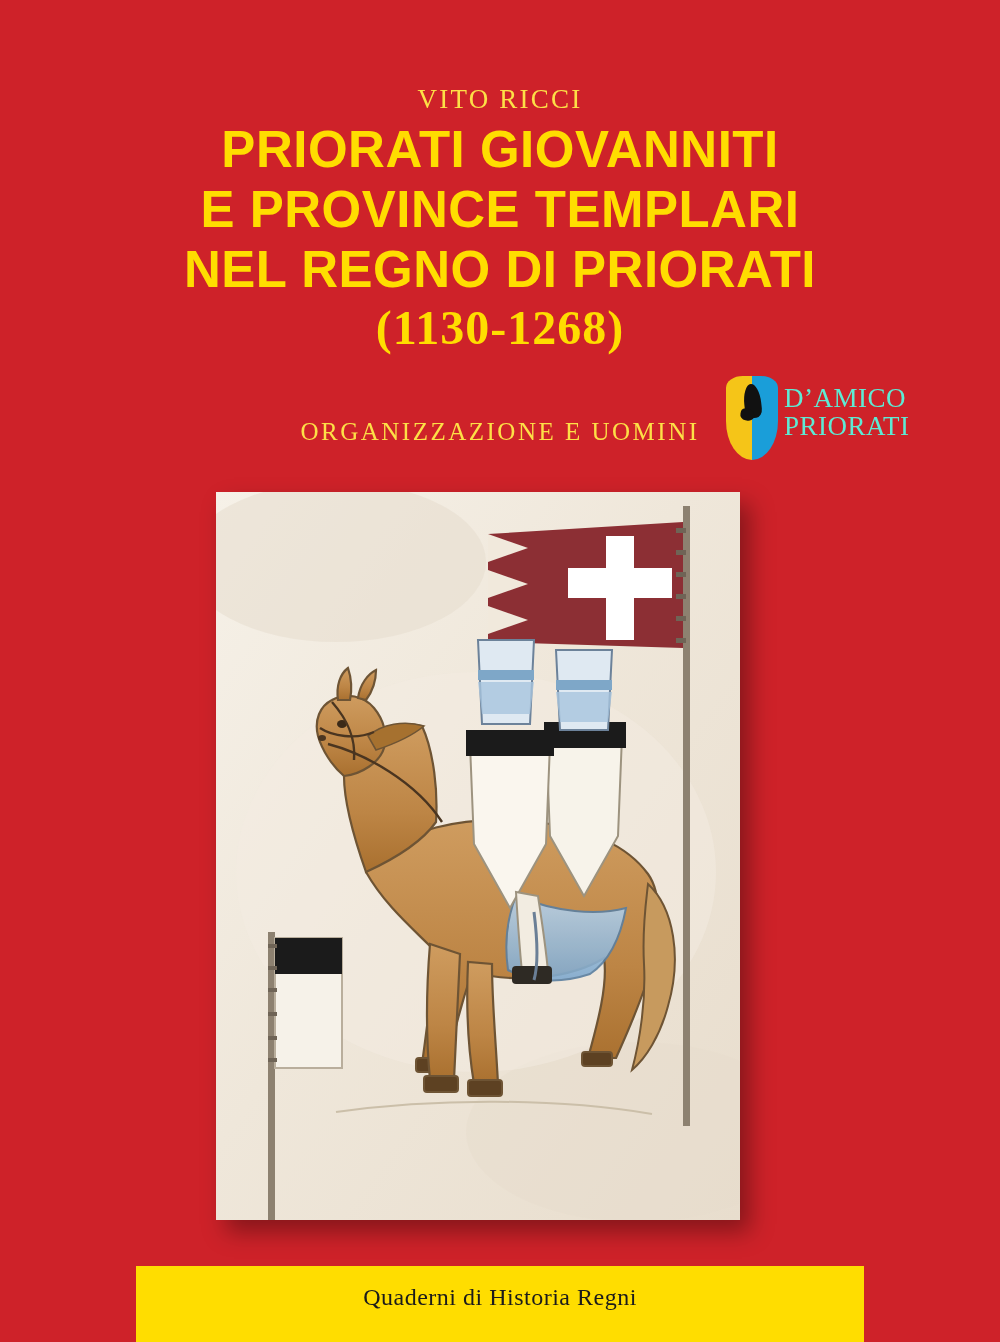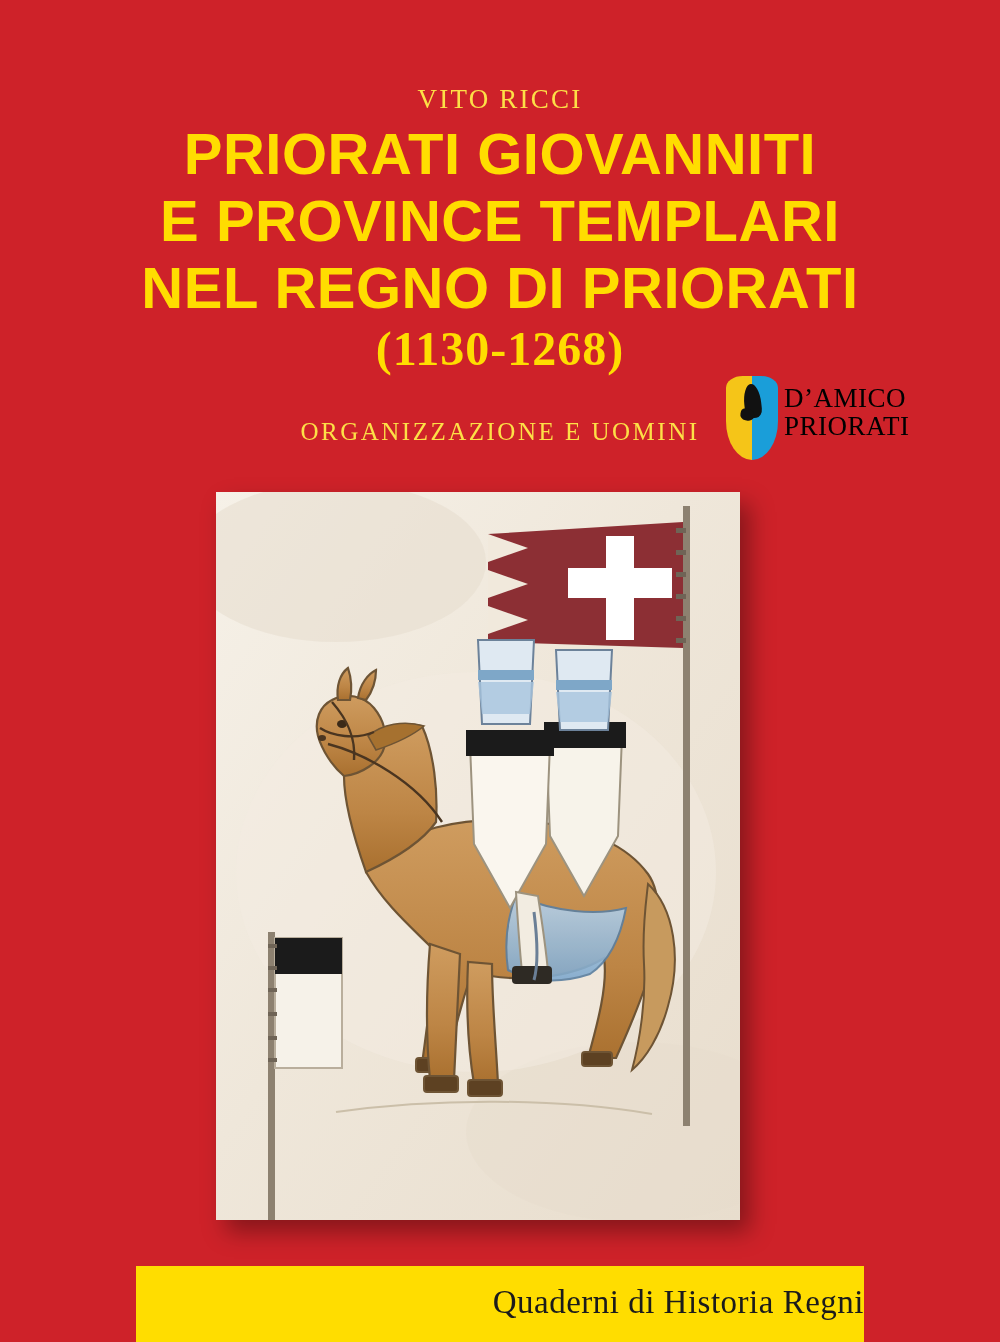--- a/index.html
+++ b/index.html
@@ -40,21 +40,21 @@
     top: 124px;
     left: 0;
     width: 100%;
     text-align: center;
     color: #ffdd00;
     font-family: "Liberation Sans", sans-serif;
     font-weight: bold;
     line-height: 1.02;
   }
   .title-line {
-    font-size: 58px;
+    font-size: 51px;
     letter-spacing: 0.5px;
     white-space: nowrap;
     margin-bottom: 8px;
   }
   .title-years {
     font-size: 48px;
     font-family: "Liberation Serif", serif;
     font-weight: bold;
     letter-spacing: 1px;
     margin-top: 6px;
@@ -123,21 +123,21 @@
     width: 14px;
     height: 12px;
     background: #111111;
     border-radius: 40% 60% 50% 50%;
     transform: rotate(20deg);
   }
   .pub-text {
     position: absolute;
     left: 66px;
     top: 12px;
-    color: #000000;
+    color: #5eead4;
     font-family: "Liberation Serif", serif;
     font-size: 27px;
     line-height: 1.05;
     letter-spacing: 0.5px;
   }
 
   
   .illustration {
     position: absolute;
     left: 216px;
@@ -161,24 +161,24 @@
     top: 1266px;
     width: 728px;
     height: 76px;
     background: #ffdd00;
   }
   .series-band .series-label {
     position: absolute;
     left: 0;
     top: 18px;
     width: 100%;
-    text-align: right;
+    text-align: center;
     color: #1b1b1b;
     font-family: "Liberation Serif", serif;
-    font-size: 33px;
+    font-size: 24px;
     letter-spacing: 0.5px;
   }
 </style>
 </head>
 <body>
 
 <div class="cover">
 
   <div class="author">VITO RICCI</div>
 

